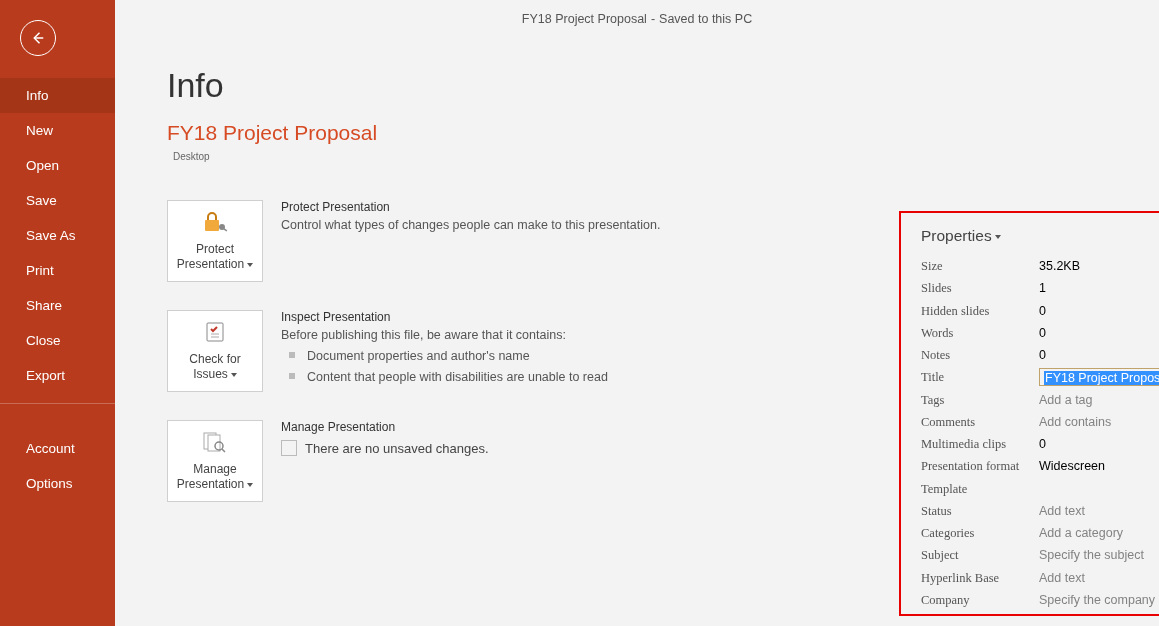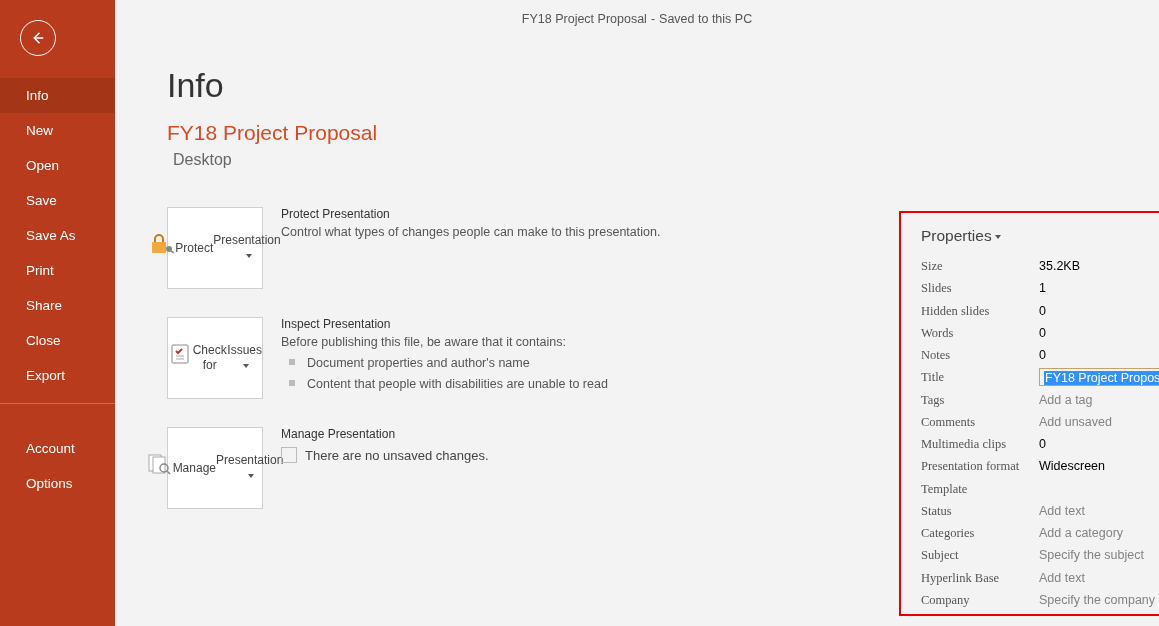--- a/index.html
+++ b/index.html
@@ -63,36 +63,36 @@
   color: #333;
   margin-top: 66px;
 }
 .doc-title {
   color: #d64b24;
   font-size: 21px;
   margin-top: 16px;
   font-weight: 400;
 }
 .doc-location {
-  font-size: 16px;
+  font-size: 10px;
   color: #666;
   margin-top: 6px;
   margin-left: 6px;
 }
 .section-row {
   display: flex;
   margin-top: 28px;
 }
 .section-row .btn-tile {
   width: 96px;
   height: 82px;
   border: 1px solid #cfcfcf;
   background: #fff;
   display: flex;
-  flex-direction: row;
+  flex-direction: column;
   align-items: center;
   justify-content: center;
   font-size: 12px;
   color: #444;
   text-align: center;
   cursor: pointer;
   margin-right: 18px;
   line-height: 1.25;
 }
 .btn-tile .icon { margin-bottom: 4px; }
@@ -291,21 +291,21 @@
     <div class="prop-row">
         <span class="label">Title</span>
         <span class="title-field"><span>FY18 Project Proposal</span></span>
       </div>
     <div class="prop-row">
         <span class="label">Tags</span>
         <span class="placeholder">Add a tag</span>
       </div>
     <div class="prop-row">
         <span class="label">Comments</span>
-        <span class="placeholder">Add unsaved</span>
+        <span class="placeholder">Add contains</span>
       </div>
     <div class="prop-row">
         <span class="label">Multimedia clips</span>
         <span class="val">0</span>
       </div>
     <div class="prop-row">
         <span class="label">Presentation format</span>
         <span class="val">Widescreen</span>
       </div>
     <div class="prop-row">

